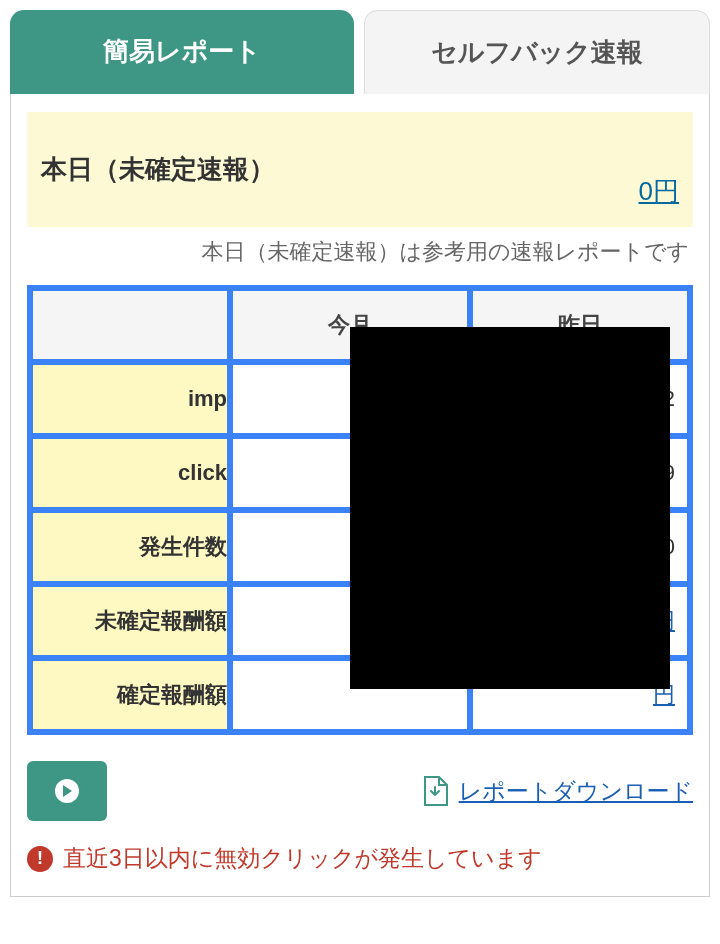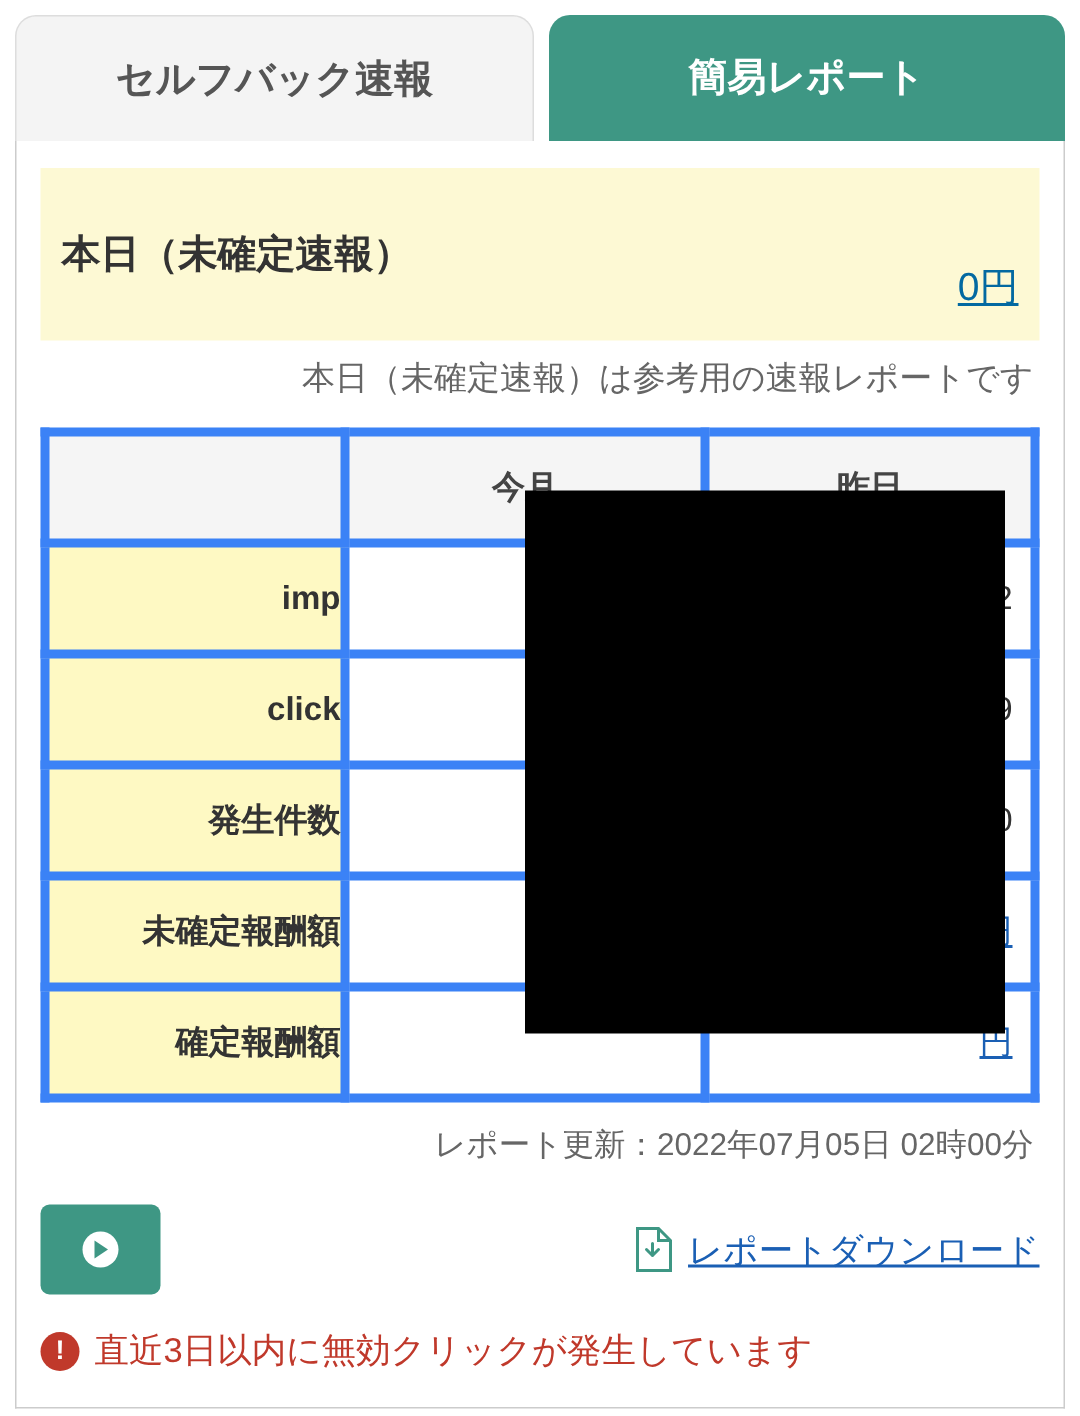--- a/index.html
+++ b/index.html
@@ -44,25 +44,25 @@
     .alert-text { color: #c0392b; font-size: 23px; cursor: pointer; }
 
     .mask { position: absolute; background: #000; width: 320px; height: 362px; top: 317px; left: 340px; pointer-events: none; }
     .wrap { position: relative; }
   </style>
 </head>
 <body>
 
 <div class="outer wrap">
   <div class="tabs">
+    <div class="tab tab-active">
+      <span>簡易レポート</span>
+    </div>
     <div class="tab tab-inactive">
       <span>セルフバック速報</span>
-    </div>
-    <div class="tab tab-active">
-      <span>簡易レポート</span>
     </div>
   </div>
 
   <div class="panel">
 
     <div class="today-bar">
       <span class="today-title">本日（未確定速報）</span>
       <span class="today-amount">0円</span>
     </div>
 
@@ -98,23 +98,20 @@
           <td class="link-val">円</td>
         </tr>
         <tr>
           <th>確定報酬額</th>
           <td></td>
           <td class="link-val">円</td>
         </tr>
       </tbody>
     </table>
 
-    <div class="updated">
-      <span>レポート更新：</span><span>2022年07月05日 02時00分</span>
-    </div>
 
     <div class="actions">
       <button class="detail-btn">
         <span class="detail-btn-icon"></span>
       </button>
 
       <a class="dl-link">
         <span class="dl-icon">
           <svg viewBox="0 0 28 32" fill="none">
             <path d="M4 2 H18 L26 10 V30 H4 Z" stroke="#3e9784" stroke-width="2" fill="none"></path>

